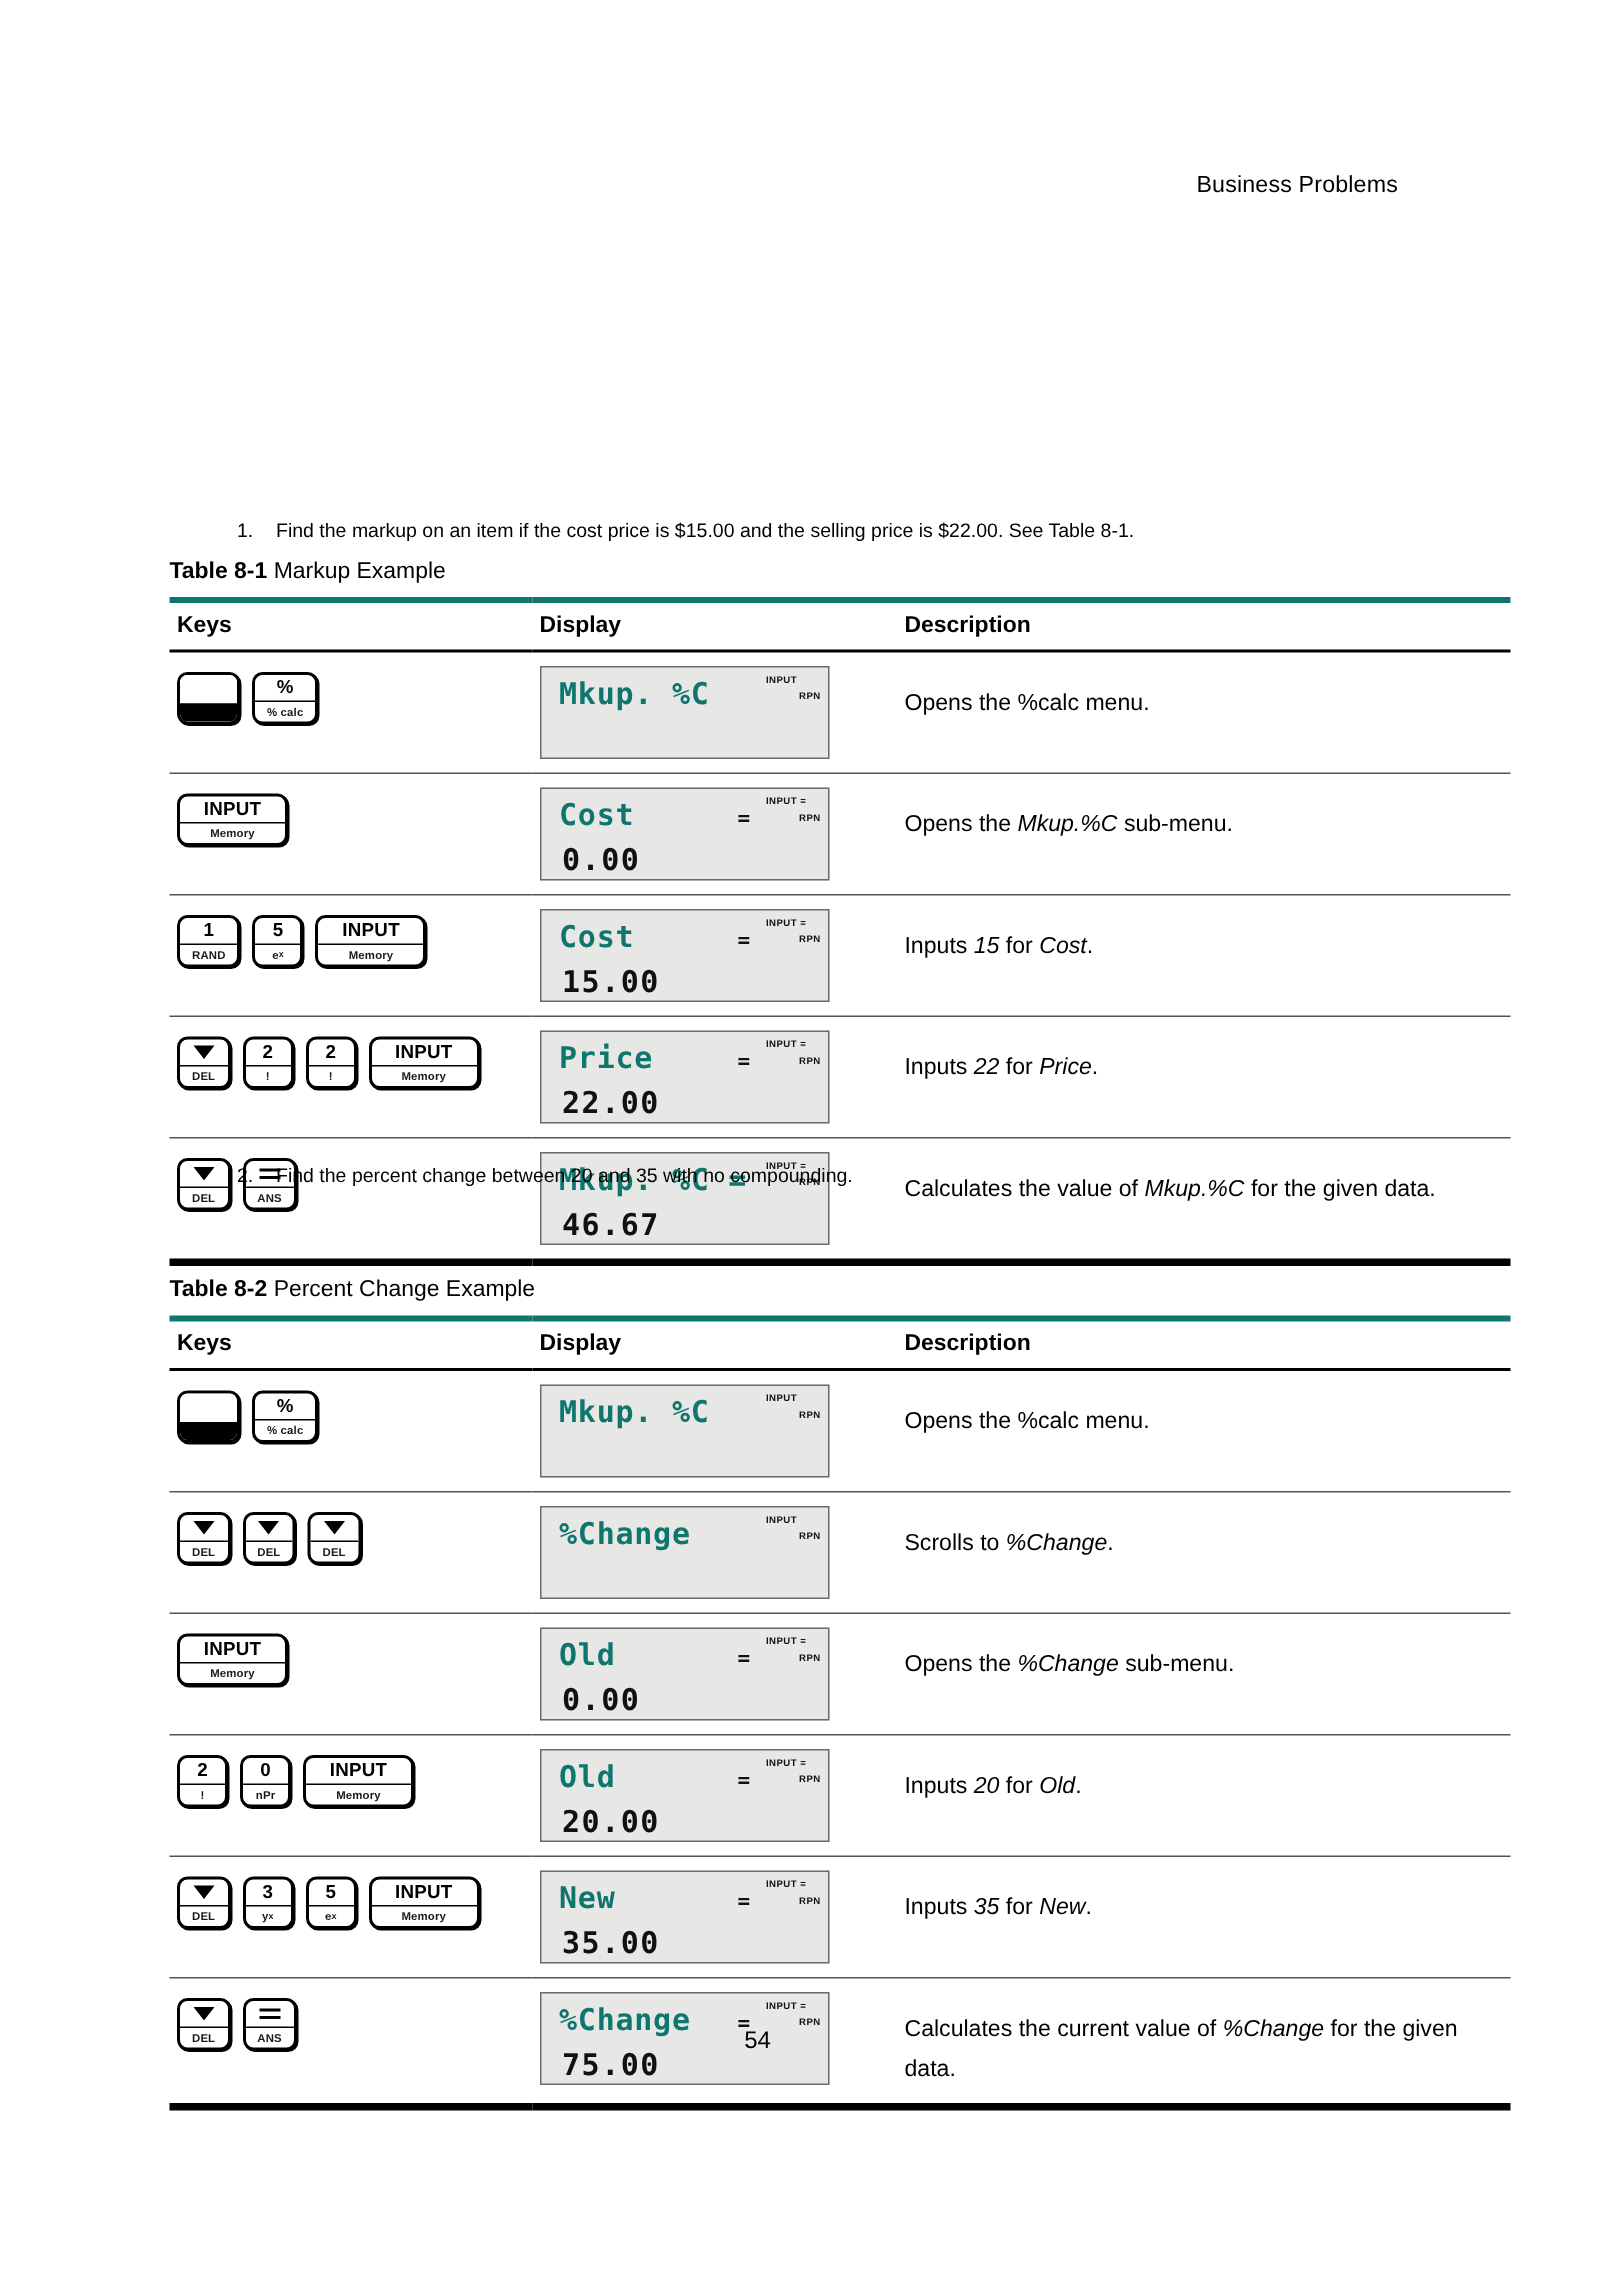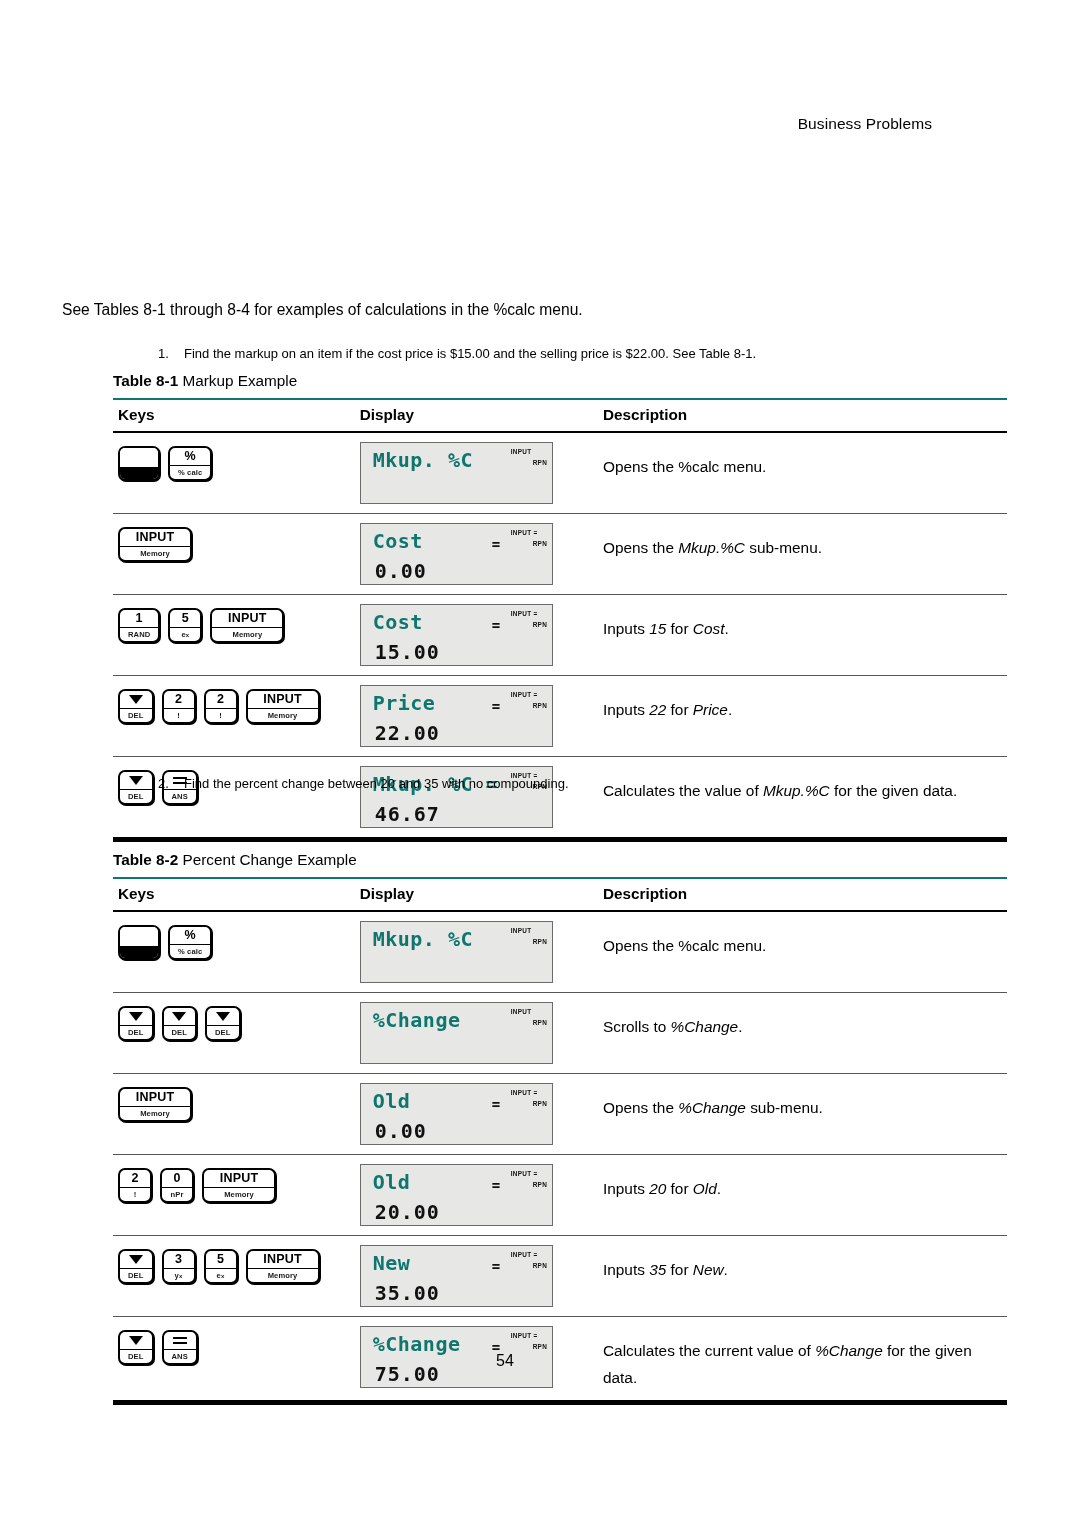--- a/index.html
+++ b/index.html
@@ -82,21 +82,21 @@
     white-space: nowrap;
   }
   .tbl-caption b { font-weight: bold; text-align: center; }
 
   
   .tbl {
     position: absolute;
     left: 113px;
     width: 894px;
     border-collapse: collapse;
-    border-top: 2px solid #0f766e;
+    border-top: 4px solid #0f766e;
     border-bottom: 5px solid #000;
   }
   .tbl th {
     text-align: left;
     font-size: 15.3px;
     font-weight: bold;
     padding: 6px 0 7px 5px;
     border-bottom: 2.6px solid #000;
     vertical-align: bottom;
   }
@@ -261,21 +261,20 @@
 </style>
 </head>
 <body>
 
 <div class="page">
 
   <div class="running-header">Business Problems</div>
 
 
 
-  <div class="intro">See Tables 8-1 through 8-4 for examples of calculations in the %calc menu.</div>
 
   <div class="numbered" id="item-0" style="top:342px;">
     <span class="num">1.</span><span>Find the markup on an item if the cost price is $15.00 and the selling price is $22.00. See Table 8-1.</span>
   </div>
 
   <div class="tbl-caption" id="cap-0" style="top:372px;">
     <b>Table 8-1</b>
     <span>Markup Example</span>
   </div>
 

